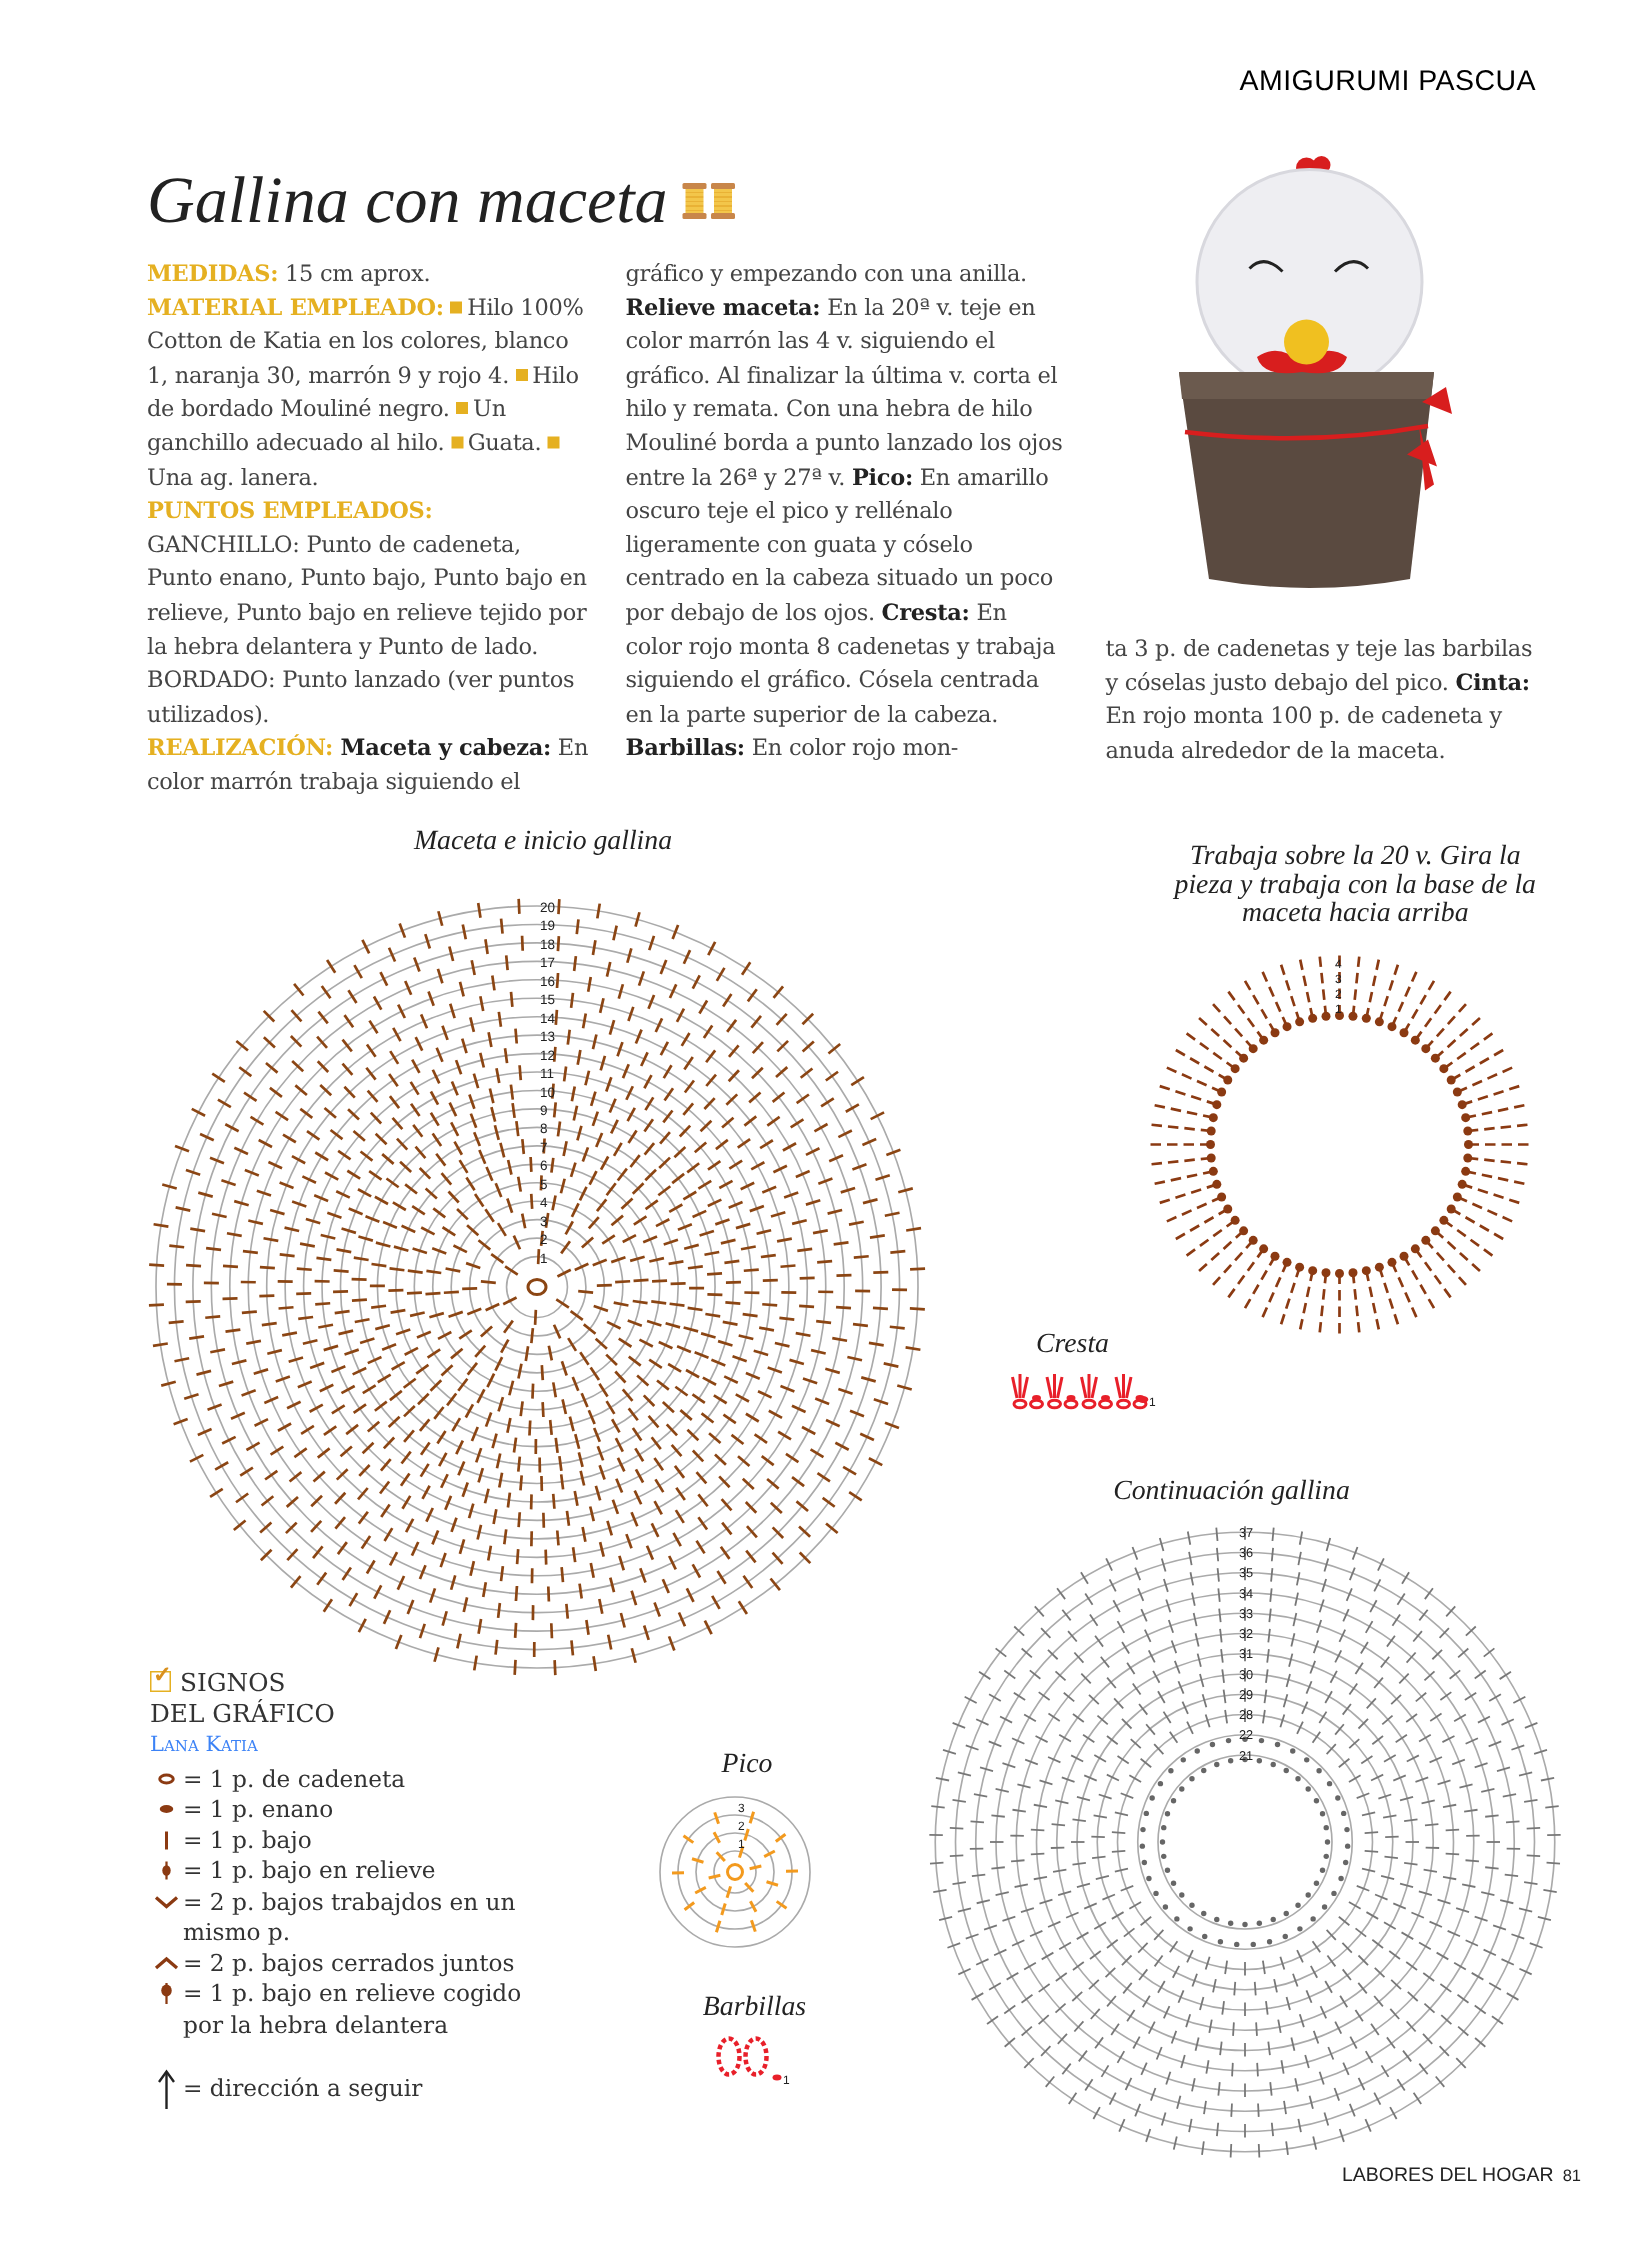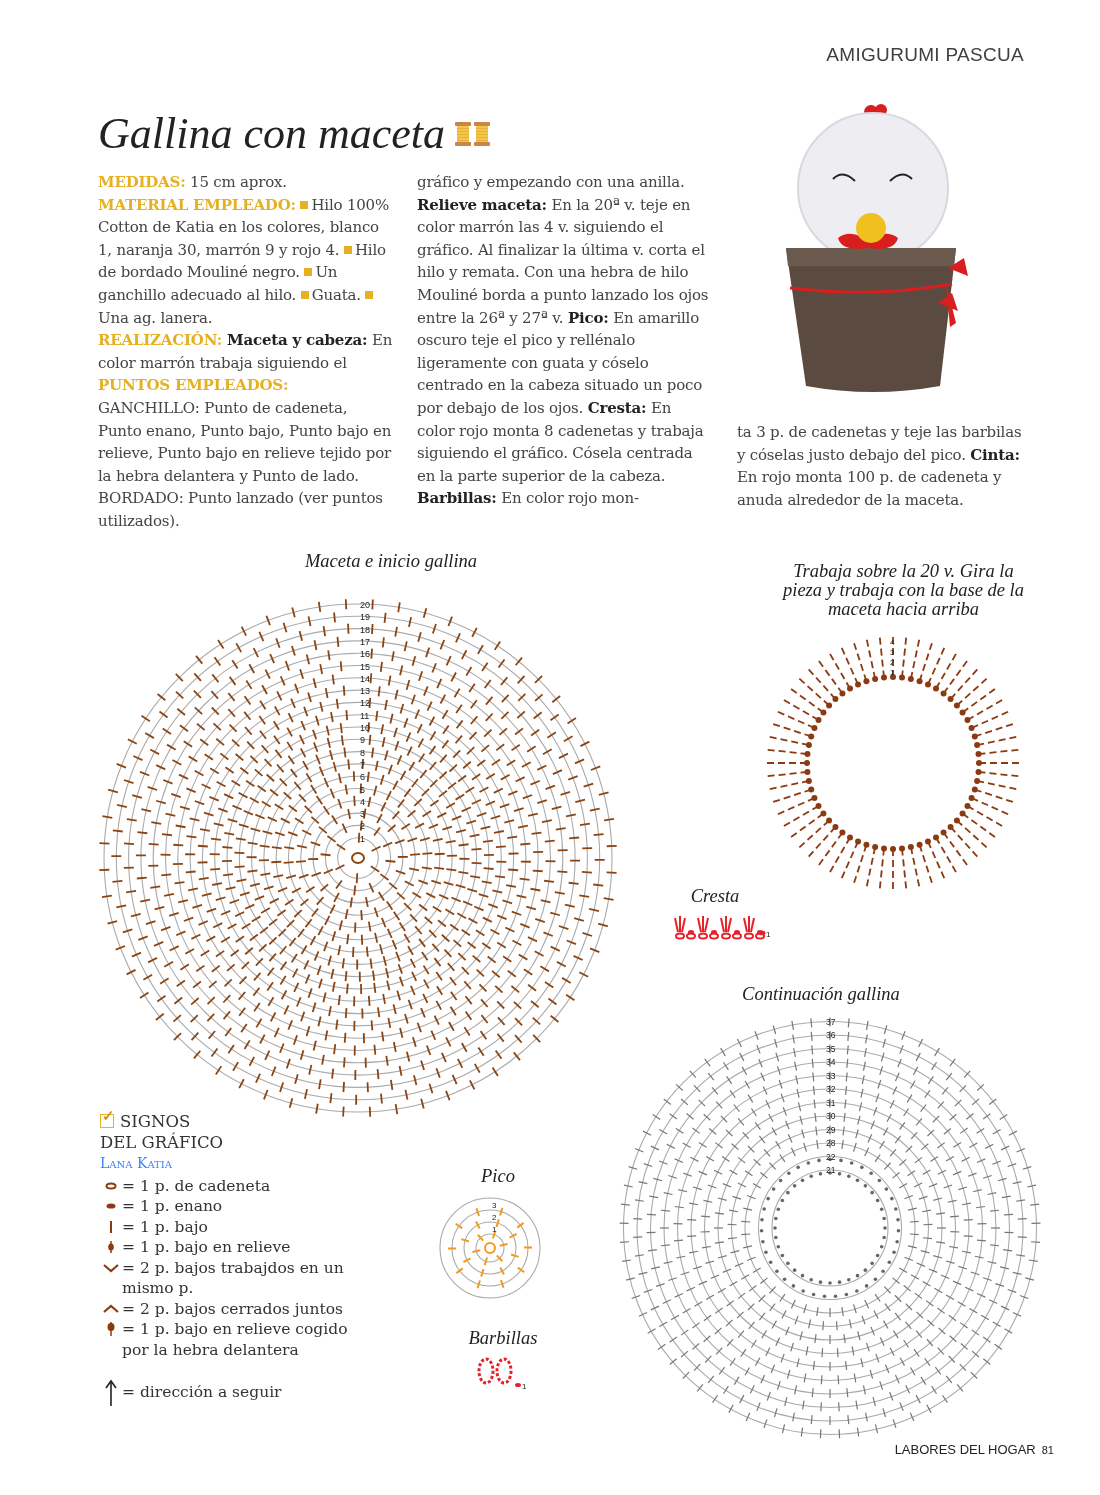--- a/index.html
+++ b/index.html
@@ -1,17 +1,17 @@
 <!DOCTYPE html>
 <html><head>
 <meta charset="utf-8">
 <style>
   html,body{margin:0;padding:0;background:#fff;}
   body{width:1100px;height:1495px;position:relative;overflow:hidden;font-family:"DejaVu Serif",serif;color:#3a3a3a;}
-  .section-tag{position:absolute;right:76px;top:44px;font-family:"Liberation Sans",sans-serif;font-size:19px;letter-spacing:0.3px;color:#404040;}
+  .section-tag{position:absolute;right:76px;top:44px;font-family:"Liberation Sans",sans-serif;font-size:19px;letter-spacing:0.3px;color:#000000;}
   .title{position:absolute;left:98px;top:108px;font-family:"Liberation Serif",serif;font-style:italic;font-size:44px;color:#222;display:flex;align-items:center;gap:6px;}
   .spools{display:inline-flex;gap:3px;margin-left:4px;}
   .spool{width:16px;height:24px;position:relative;}
   .spool .cap{position:absolute;left:0;width:16px;height:4px;background:#c8864a;border-radius:1px;}
   .spool .cap.t{top:0}.spool .cap.b{bottom:0}
   .spool .thread{position:absolute;left:2px;top:4px;width:12px;height:16px;background:repeating-linear-gradient(180deg,#f3c64a 0 2px,#e9b235 2px 3px);}
   .col{position:absolute;font-size:15px;line-height:22.6px;color:#444;font-family:"DejaVu Serif",serif;letter-spacing:-0.2px;}
   .col p{margin:0;}
   .lbl{color:#e5b021;font-weight:bold;}
   .b{color:#222;font-weight:bold;}
@@ -52,22 +52,22 @@
 </div>
 
 <div class="col c1">
   <p><span class="lbl">MEDIDAS:</span><span> 15 cm aprox.</span></p>
   <p><span class="lbl">MATERIAL EMPLEADO:</span>
     <span class="sq"></span><span>Hilo 100% Cotton de Katia en los colores, blanco 1, naranja 30, marrón 9 y rojo 4.</span>
     <span class="sq"></span><span>Hilo de bordado Mouliné negro.</span>
     <span class="sq"></span><span>Un ganchillo adecuado al hilo.</span>
     <span class="sq"></span><span>Guata.</span>
     <span class="sq"></span><span>Una ag. lanera.</span></p>
+  <p><span class="lbl">PUNTOS EMPLEADOS:</span><span> GANCHILLO: Punto de cadeneta, Punto enano, Punto bajo, Punto bajo en relieve, Punto bajo en relieve tejido por la hebra delantera y Punto de lado. BORDADO: Punto lanzado (ver puntos utilizados).</span></p>
   <p><span class="lbl">REALIZACIÓN:</span><span class="b"> Maceta y cabeza:</span><span> En color marrón trabaja siguiendo el</span></p>
-  <p><span class="lbl">PUNTOS EMPLEADOS:</span><span> GANCHILLO: Punto de cadeneta, Punto enano, Punto bajo, Punto bajo en relieve, Punto bajo en relieve tejido por la hebra delantera y Punto de lado. BORDADO: Punto lanzado (ver puntos utilizados).</span></p>
 </div>
 
 <div class="col c2">
   <p><span>gráfico y empezando con una anilla. </span><span class="b">Relieve maceta:</span><span> En la 20ª v. teje en color marrón las 4 v. siguiendo el gráfico. Al finalizar la última v. corta el hilo y remata. Con una hebra de hilo Mouliné borda a punto lanzado los ojos entre la 26ª y 27ª v. </span><span class="b">Pico:</span><span> En amarillo oscuro teje el pico y rellénalo ligeramente con guata y cóselo centrado en la cabeza situado un poco por debajo de los ojos. </span><span class="b">Cresta:</span><span> En color rojo monta 8 cadenetas y trabaja siguiendo el gráfico. Cósela centrada en la parte superior de la cabeza. </span><span class="b">Barbillas:</span><span> En color rojo mon-</span></p>
 </div>
 
 <div class="col c3">
   <p><span>ta 3 p. de cadenetas y teje las barbilas y cóselas justo debajo del pico. </span><span class="b">Cinta:</span><span> En rojo monta 100 p. de cadeneta y anuda alrededor de la maceta.</span></p>
 </div>
 
@@ -81,21 +81,21 @@
   <path d="M55 81 q10 -10 22 2" stroke="#222" stroke-width="2" fill="none"></path>
   <path d="M112 83 q12 -12 22 -2" stroke="#222" stroke-width="2" fill="none"></path>
   <path d="M8 150 L178 150 L162 288 Q95 300 28 288 Z" fill="#5a4a40"></path>
   <path d="M8 150 L178 150 L176 168 L10 168 Z" fill="#6b5a4e"></path>
   <path d="M12 190 Q95 200 174 186" stroke="#d81e1e" stroke-width="3" fill="none"></path>
   <path d="M170 170 l16 -10 l4 18 z M160 205 l14 -10 l6 18 z M168 185 l10 40 l-6 4 z" fill="#d81e1e"></path>
   <path d="M60 140 q14 -10 30 4 q16 -14 30 -4 q-4 14 -30 10 q-26 4 -30 -10z" fill="#d81e1e"></path>
   <circle cx="93" cy="130" r="15" fill="#f0c020"></circle>
 </svg>
 
-<div class="chart-title" style="left:256px;top:551px;width:270px">Maceta e inicio gallina</div>
+<div class="chart-title" style="left:227px;top:551px;width:270px">Maceta e inicio gallina</div>
 <div class="chart-title" style="left:776px;top:562px;width:255px;line-height:19px">Trabaja sobre la 20 v. Gira la pieza y trabaja con la base de la maceta hacia arriba</div>
 <div class="chart-title" style="left:670px;top:886px;width:90px">Cresta</div>
 <div class="chart-title" style="left:716px;top:984px;width:210px">Continuación gallina</div>
 <div class="chart-title" style="left:460px;top:1166px;width:76px">Pico</div>
 <div class="chart-title" style="left:440px;top:1328px;width:126px">Barbillas</div>
 
 <svg id="d-maceta" width="520" height="520" style="left:98px;top:598px">
     <circle cx="260" cy="260" r="20.3" fill="none" stroke="#aaa" stroke-width="1.1"></circle>
     <circle cx="260" cy="260" r="32.6" fill="none" stroke="#aaa" stroke-width="1.1"></circle>
     <circle cx="260" cy="260" r="44.900000000000006" fill="none" stroke="#aaa" stroke-width="1.1"></circle>

